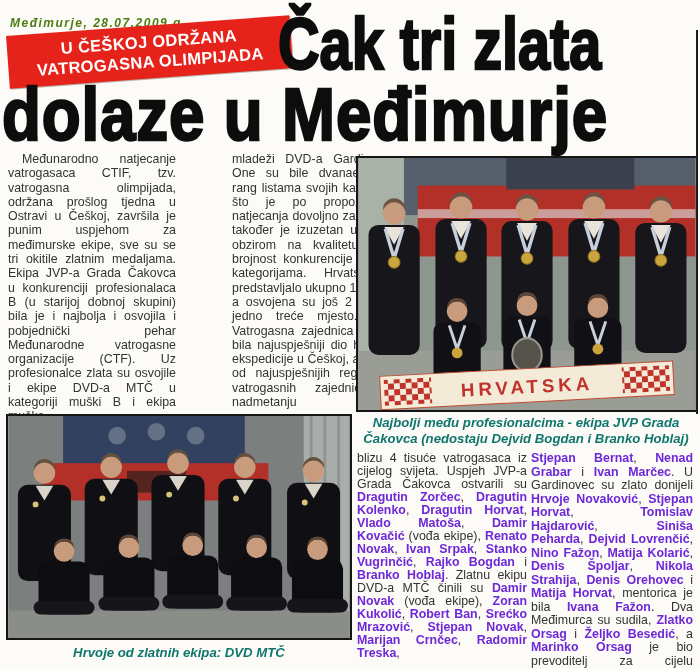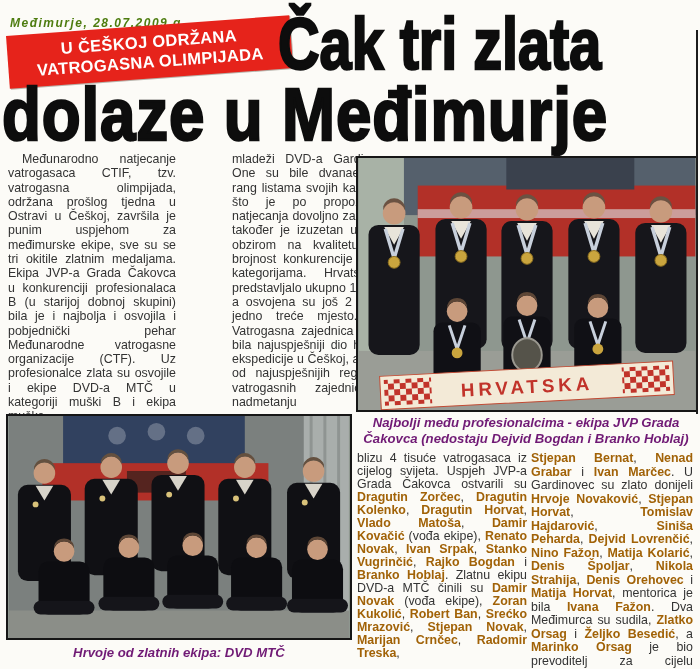--- a/index.html
+++ b/index.html
@@ -18,35 +18,35 @@
               white-space:nowrap;letter-spacing:.3px;}
 
   
   .headline{position:absolute;color:#0d0d0d;font-weight:bold;white-space:nowrap;
             line-height:1; -webkit-text-stroke:2.4px #0d0d0d;}
   .hl1{left:278px;top:8px;font-size:72px;transform:scaleX(0.80);transform-origin:left top;}
   .hl2{left:2px;top:78px;font-size:74px;transform:scaleX(0.86);transform-origin:left top;letter-spacing:1px;}
 
   
   .col{position:absolute;text-align:justify;font-size:12.4px;line-height:14.3px;color:#333;}
-  .col b{color:#a16207;}
+  .col b{color:#6d28d9;}
   #col1{left:8px;top:152px;width:168px;text-indent:14px;}
   #col2{left:186px;top:152px;width:168px;margin-left:46px;}
   #col3{left:357px;top:452px;width:170px;line-height:13px;}
   #col4{left:531px;top:452px;width:162px;line-height:13.5px;}
 
   
   .photo{position:absolute;border:2px solid #161616;background:#8e978f;box-sizing:border-box;
          padding:0;}
   #photo-top{left:356px;top:156px;width:342px;height:256px;}
   #photo-bottom{left:6px;top:414px;width:346px;height:226px;}
   .photo svg{display:block;width:100%;height:100%;}
 
   .caption{position:absolute;text-align:center;font-weight:bold;font-style:italic;
-           font-size:13.2px;line-height:16px;color:#701a75;}
+           font-size:13.2px;line-height:16px;color:#0f766e;}
   #caption-top{left:352px;top:415px;width:348px;}
   #caption-bottom{left:6px;top:645px;width:346px;}
 
   
   .edge-line{position:absolute;left:696px;top:30px;width:2px;height:384px;background:#1c1c1c;}
 </style>
 </head>
 <body>
 
 <div id="page">

